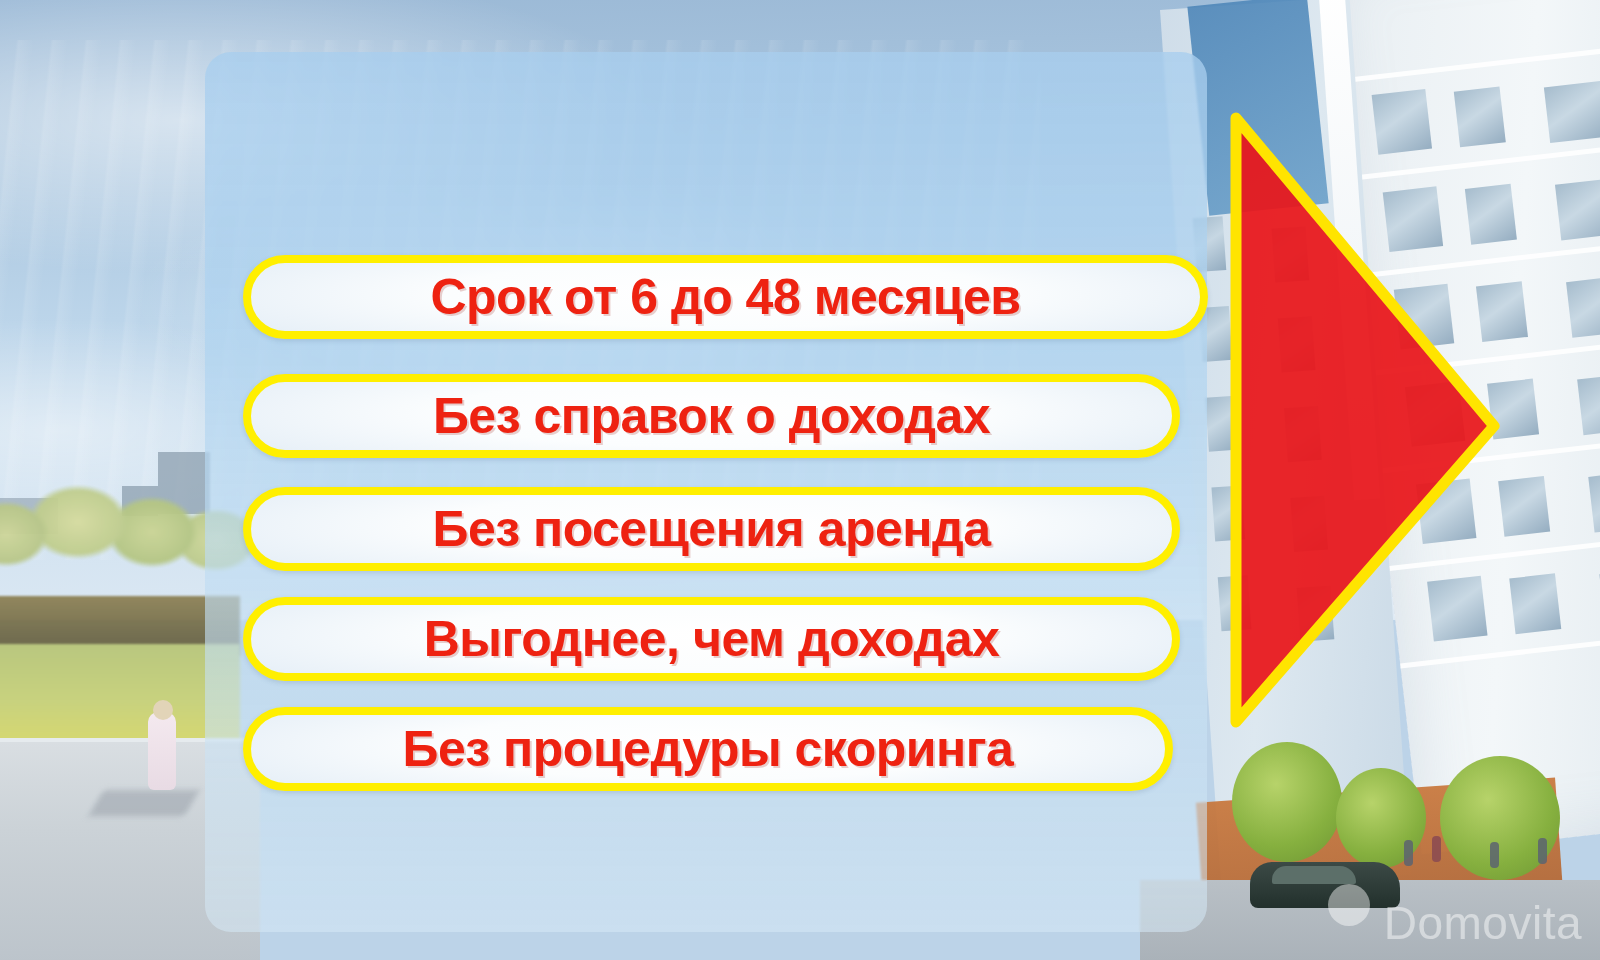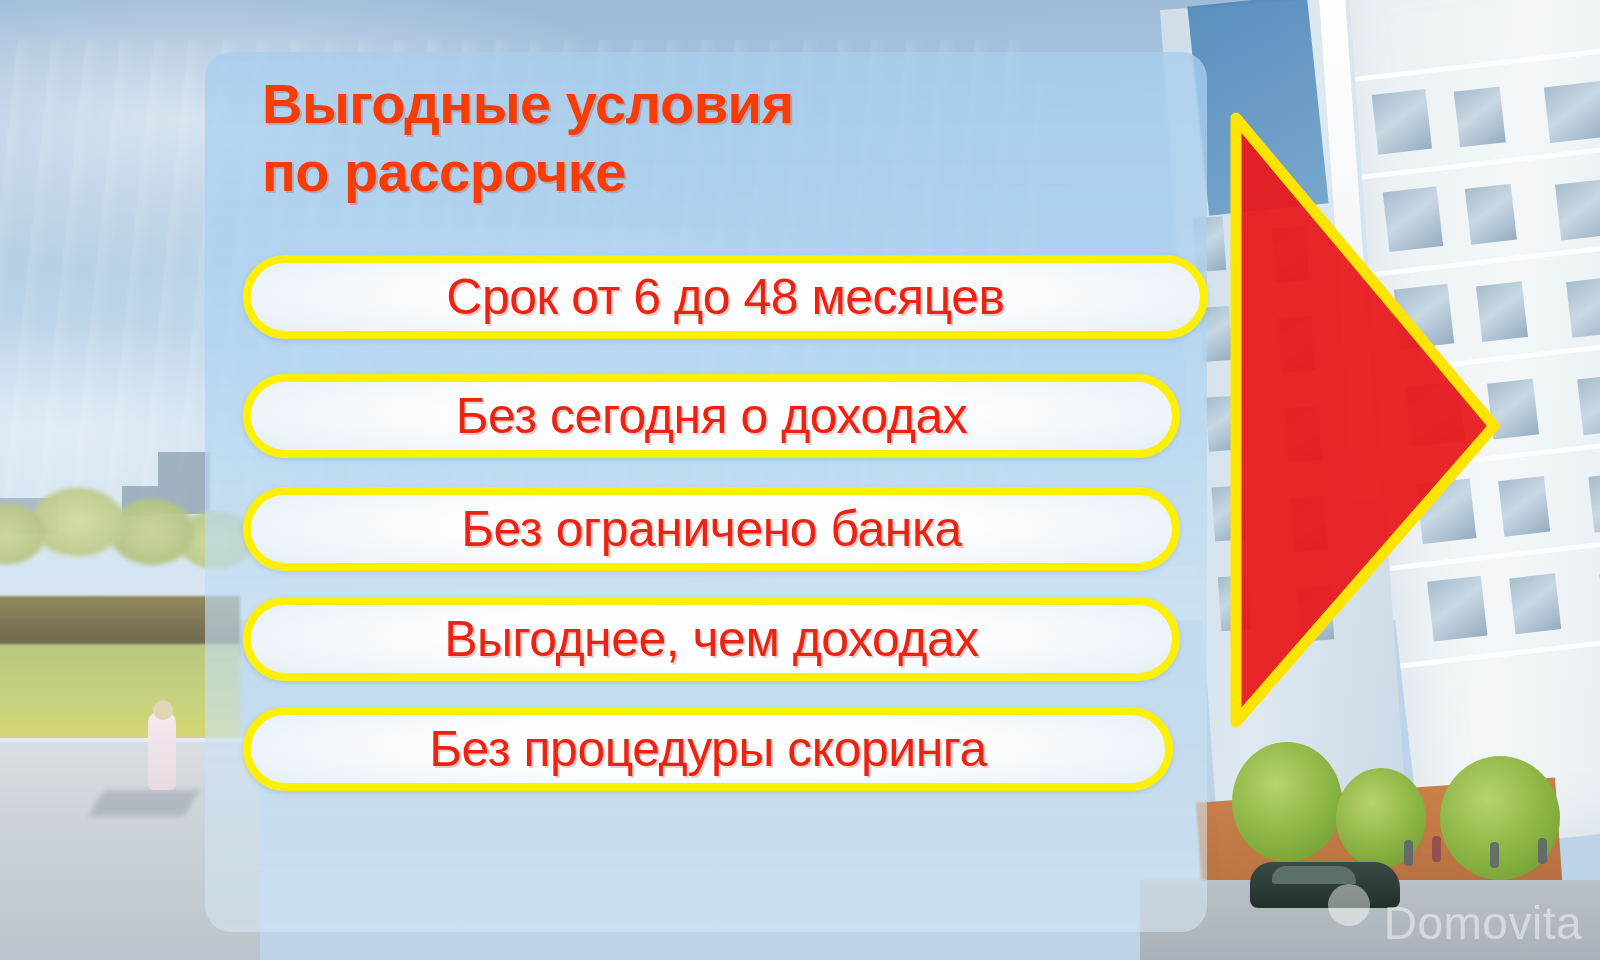--- a/index.html
+++ b/index.html
@@ -267,21 +267,21 @@
                 #ffffff 0%, #fbfdfe 42%, #e9f1f8 78%, #dbe8f4 100%);
     box-sizing: border-box;
     display: flex;
     align-items: center;
     justify-content: center;
     box-shadow: 0 2px 5px rgba(60,90,120,.18);
   }
   .pill span {
     color: #ee2211;
     font-size: 50px;
-    font-weight: normal;
+    font-weight: bold;
     letter-spacing: -0.5px;
     white-space: nowrap;
     text-shadow: 2px 2px 0 rgba(150,20,10,.20);
   }
   .pill-0 { left: 243px; top: 255px; width: 965px; }
   .pill-1 { left: 243px; top: 374px; width: 937px; }
   .pill-2 { left: 243px; top: 487px; width: 937px; }
   .pill-3 { left: 243px; top: 597px; width: 937px; }
   .pill-4 { left: 243px; top: 707px; width: 930px; text-align: right; }
 
@@ -419,32 +419,30 @@
   </div>
 
   <div class="arrow">
     <svg width="286" height="632" viewBox="0 0 286 632" xmlns="http://www.w3.org/2000/svg">
       <path d="M 14 14 L 272 322 L 14 618 Z" fill="#e8151a" fill-opacity="0.93" stroke="#ffe400" stroke-width="11" stroke-linejoin="round"></path>
     </svg>
   </div>
 
   <div class="panel"></div>
 
-  <div class="headline">Выгодные условия
-по рассрочке</div>
 
   <div class="pills">
     <div class="pill pill-0">
       <span>Срок от 6 до 48 месяцев</span>
     </div>
     <div class="pill pill-1">
-      <span>Без сегодня о доходах</span>
+      <span>Без справок о доходах</span>
     </div>
     <div class="pill pill-2">
-      <span>Без ограничено банка</span>
+      <span>Без посещения аренда</span>
     </div>
     <div class="pill pill-3">
       <span>Выгоднее, чем доходах</span>
     </div>
     <div class="pill pill-4">
       <span>Без процедуры скоринга</span>
     </div>
   </div>
 
 

